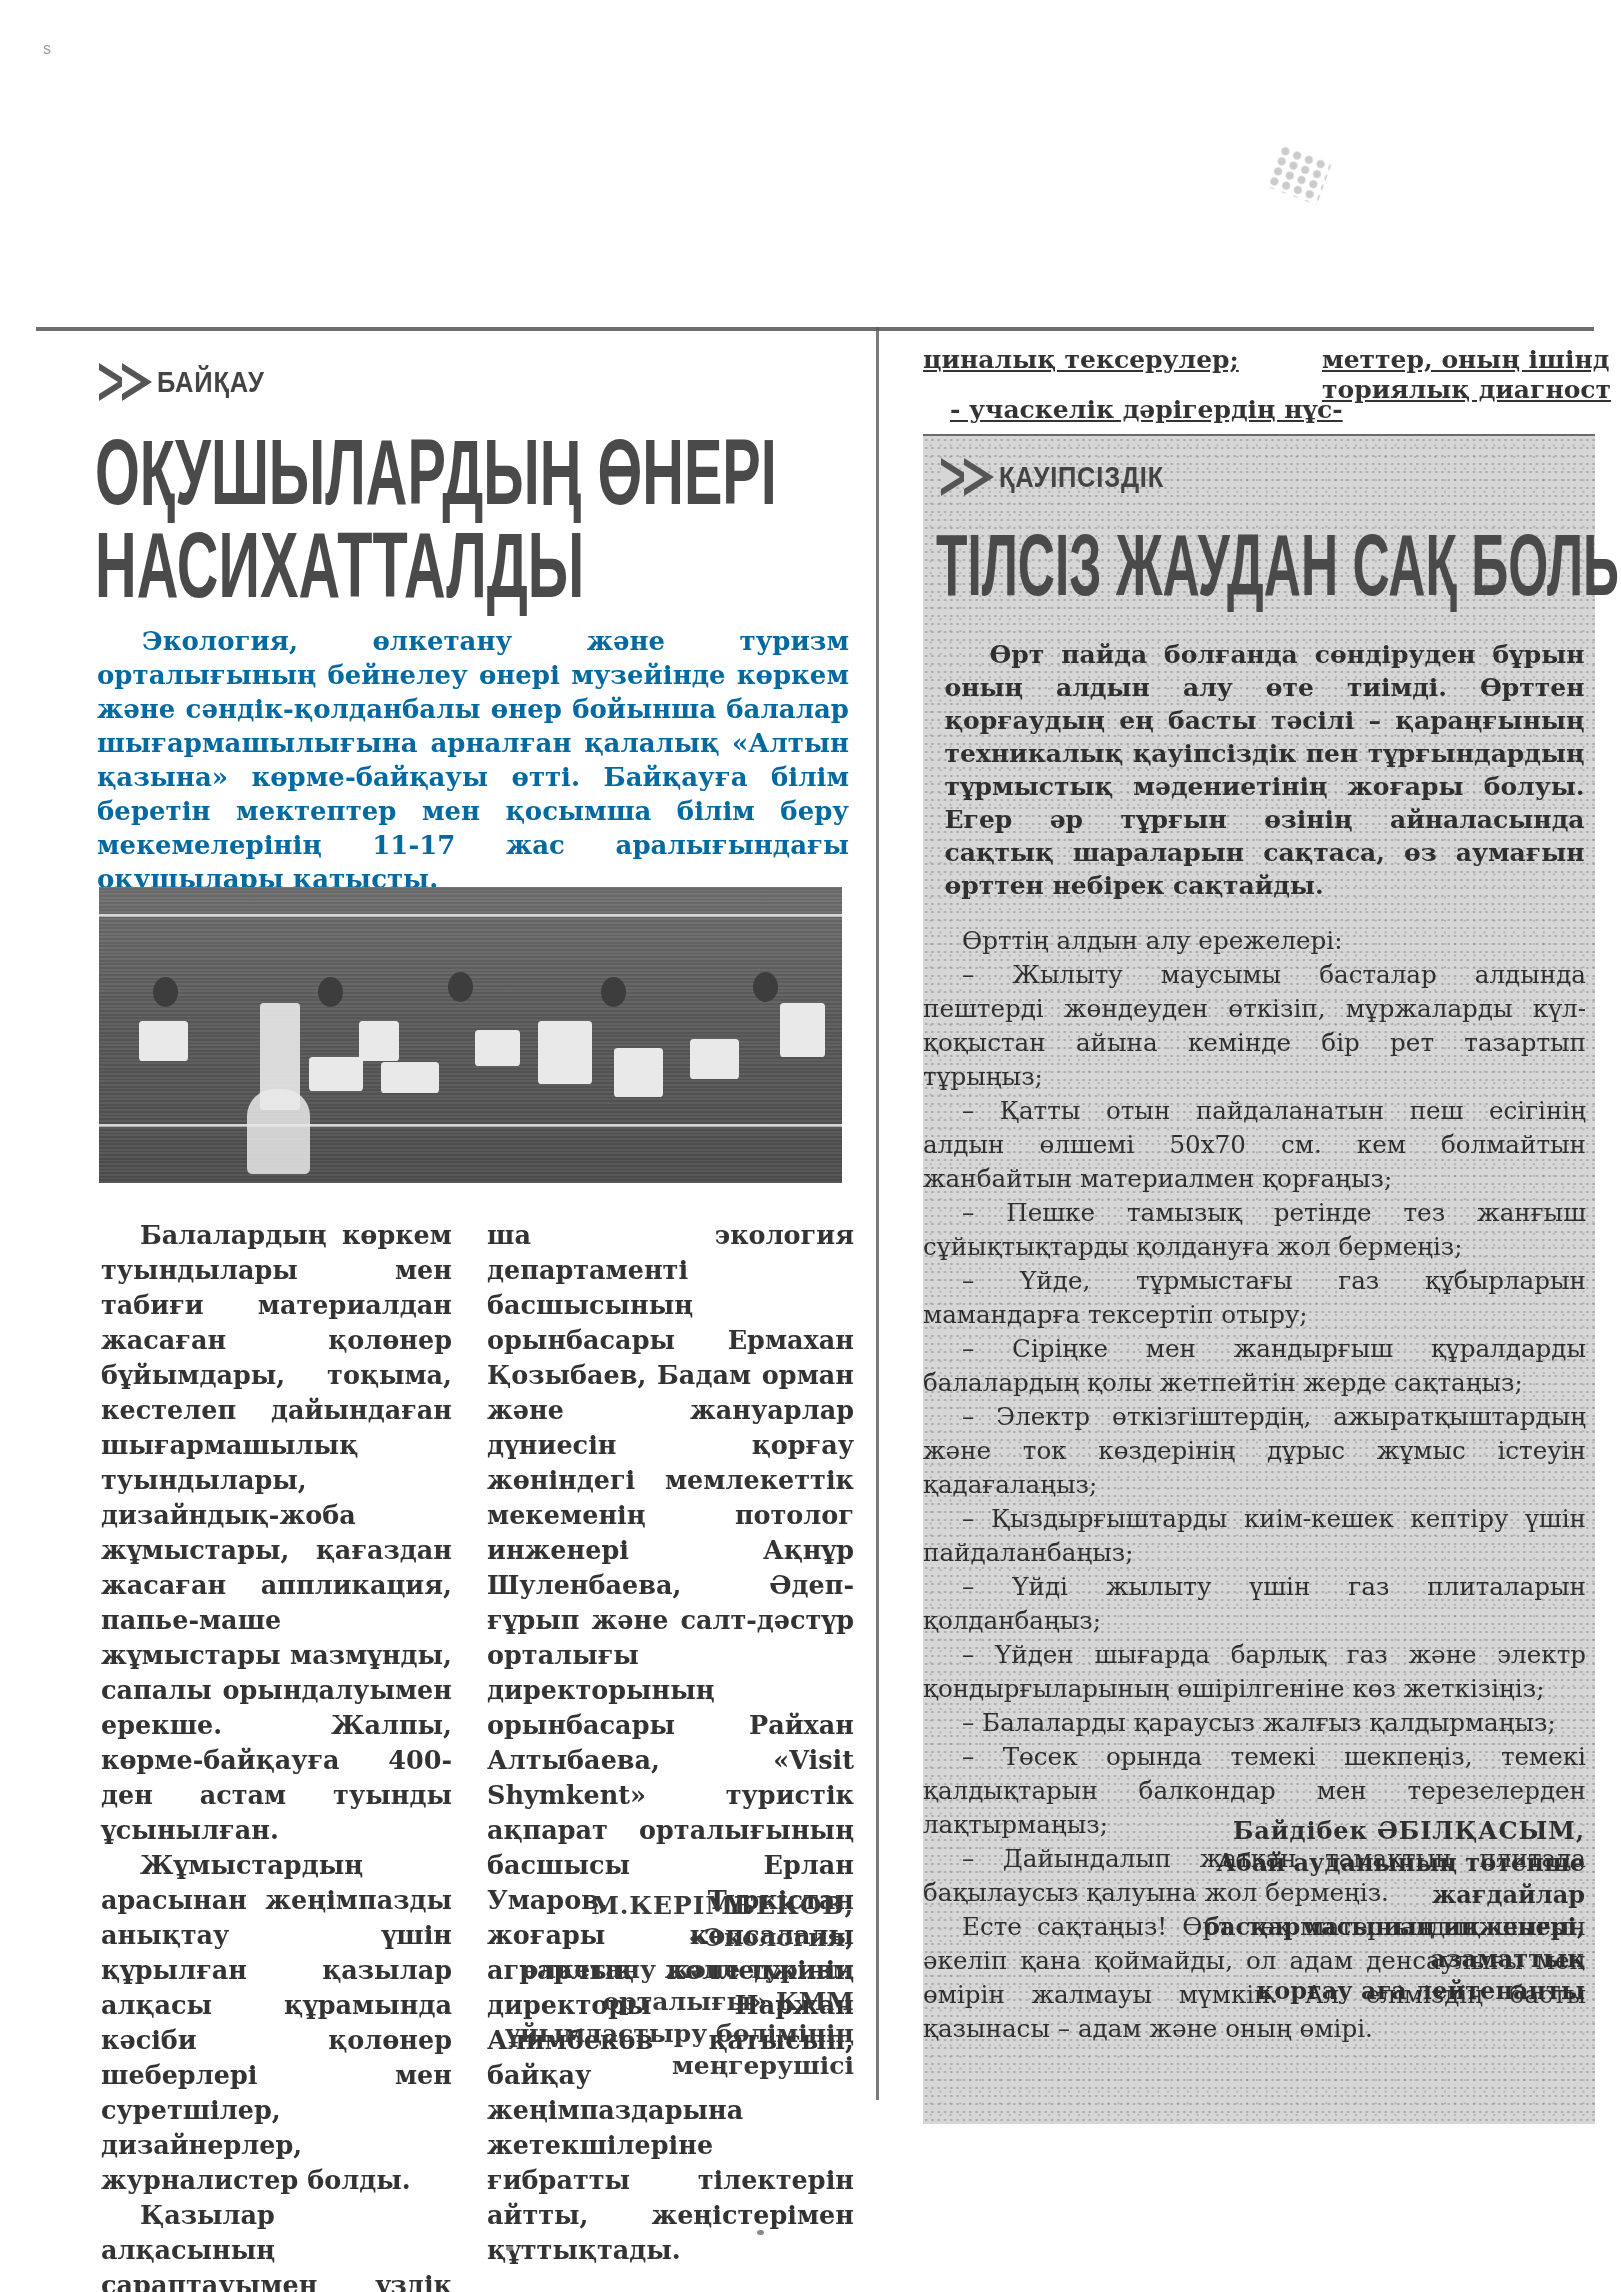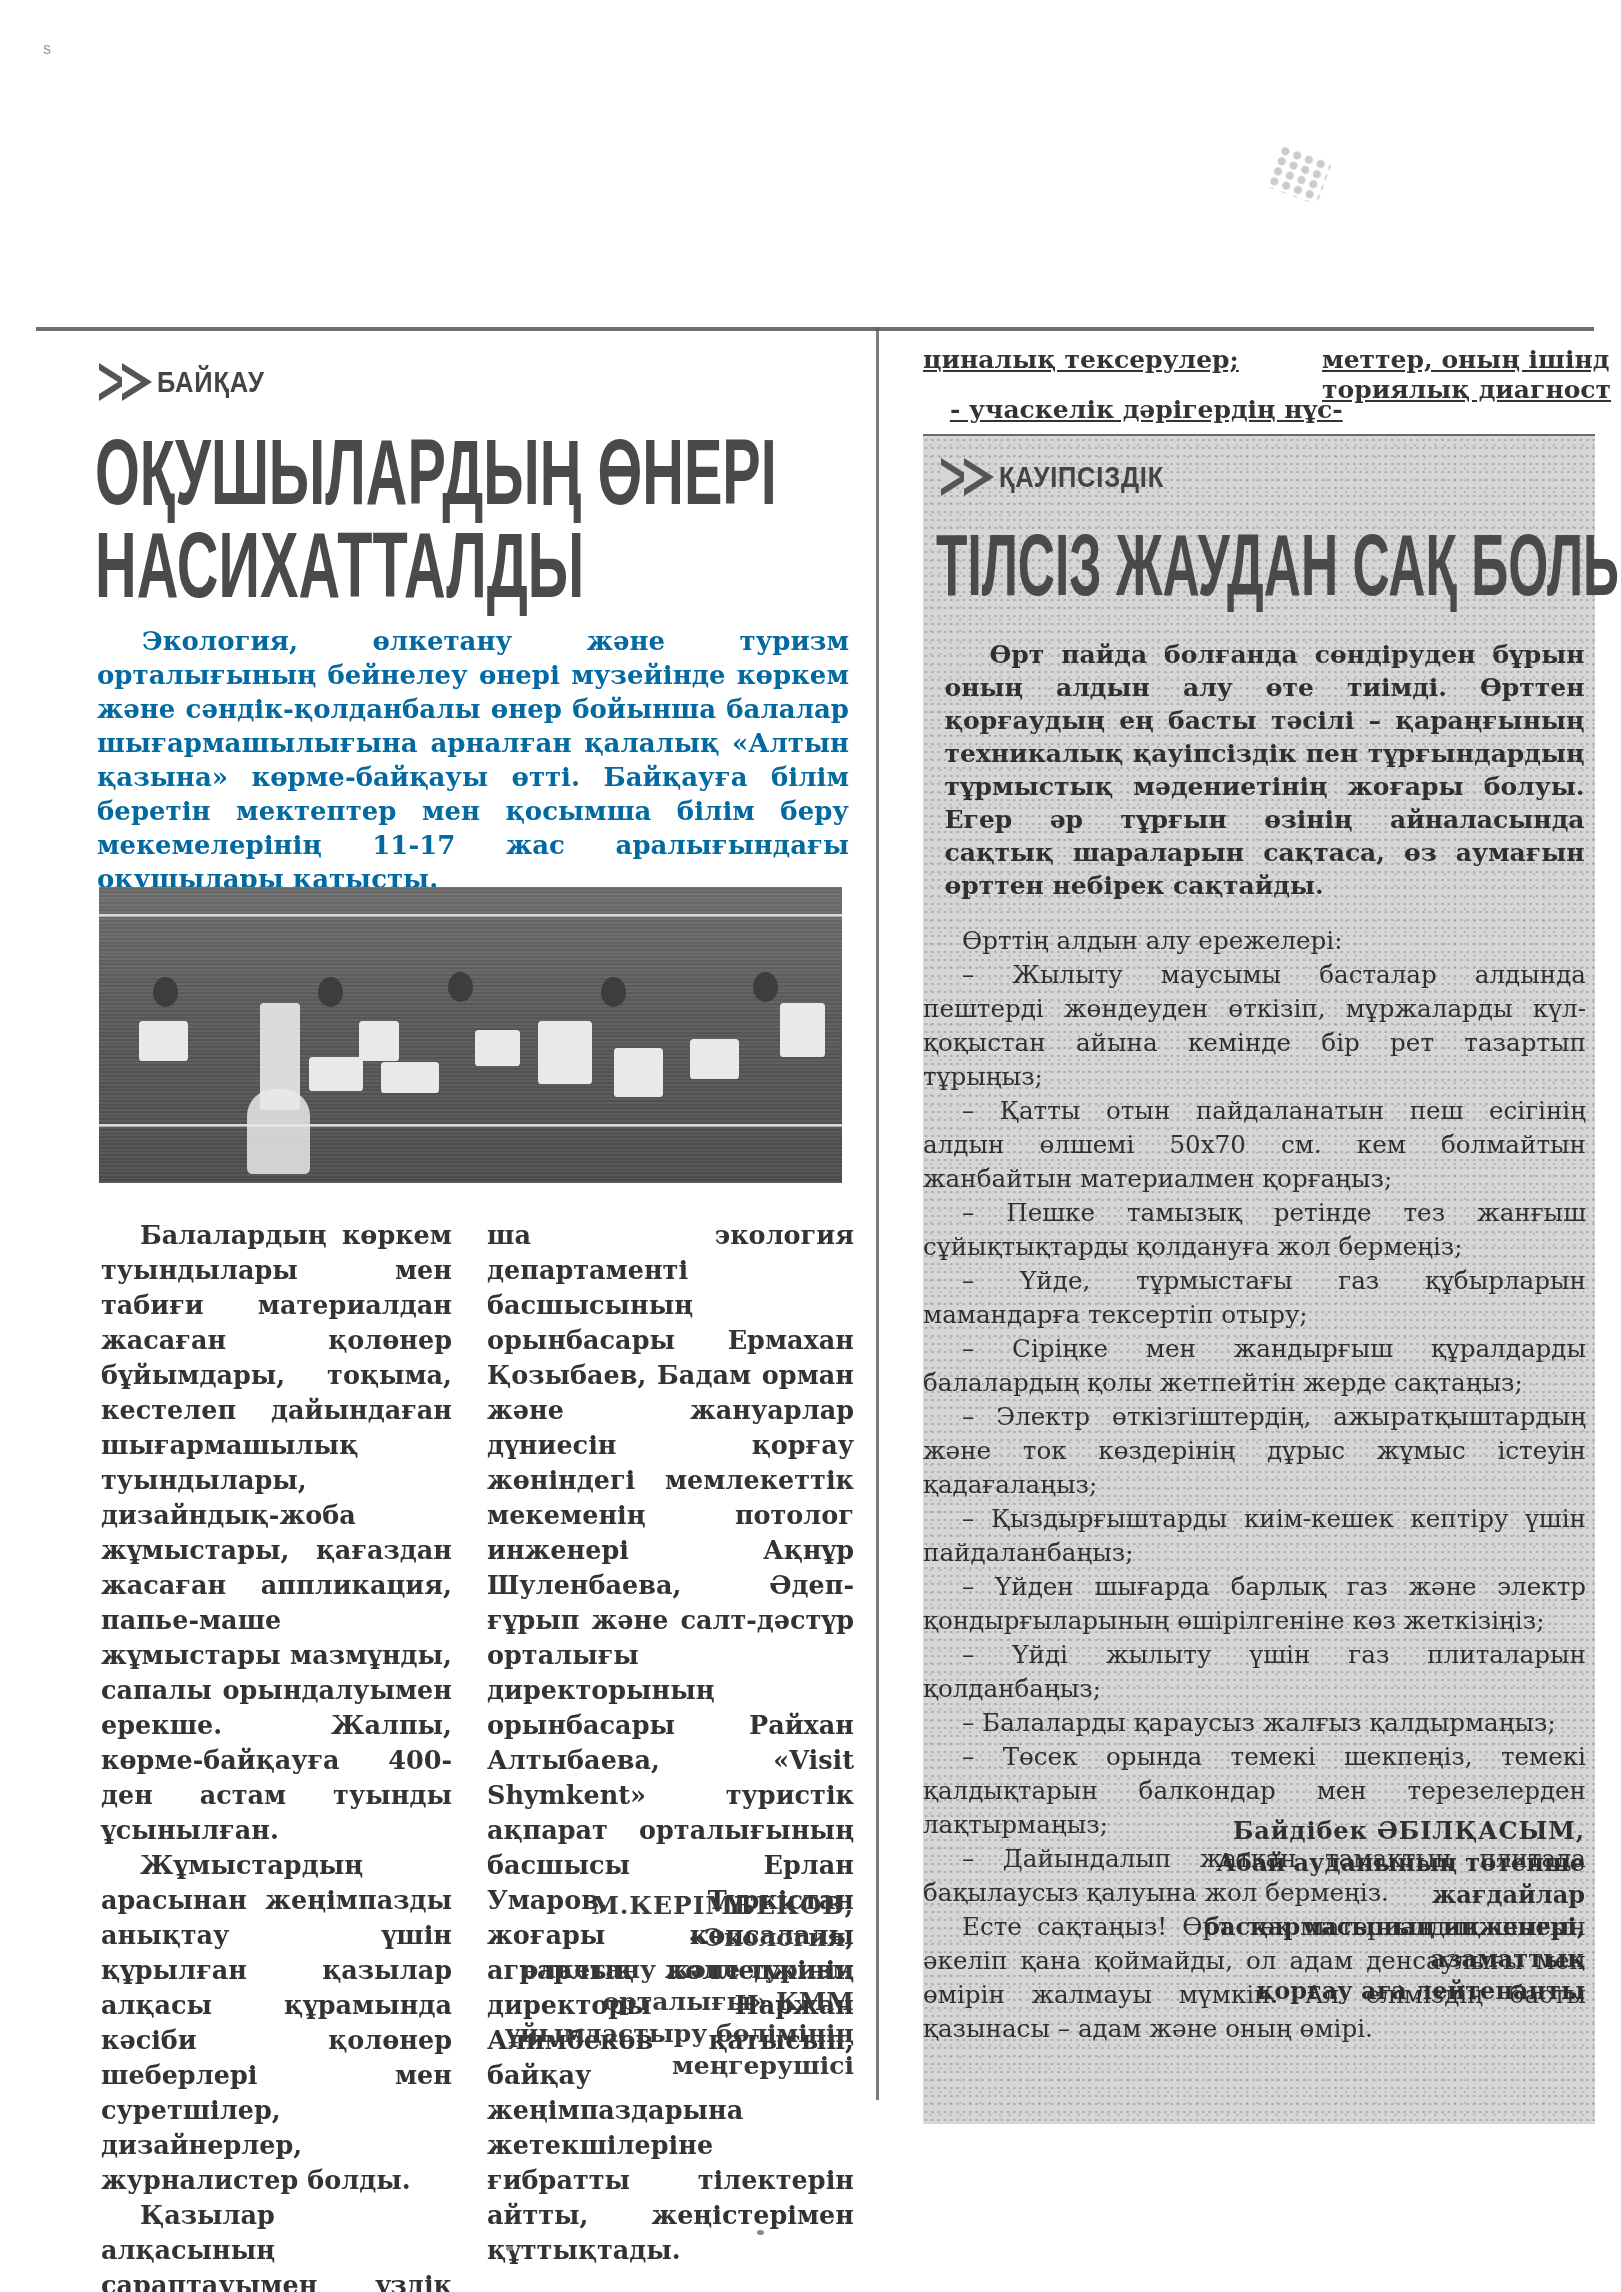--- a/index.html
+++ b/index.html
@@ -149,22 +149,22 @@
 
       <div class="rules">
         <p>Өрттің алдын алу ережелері:</p>
         <p>– Жылыту маусымы басталар алдында пештерді жөндеуден өткізіп, мұржаларды күл-қоқыстан айына кемінде бір рет тазартып тұрыңыз;</p>
         <p>– Қатты отын пайдаланатын пеш есігінің алдын өлшемі 50х70 см. кем болмайтын жанбайтын материалмен қорғаңыз;</p>
         <p>– Пешке тамызық ретінде тез жанғыш сұйықтықтарды қолдануға жол бермеңіз;</p>
         <p>– Үйде, тұрмыстағы газ құбырларын мамандарға тексертіп отыру;</p>
         <p>– Сіріңке мен жандырғыш құралдарды балалардың қолы жетпейтін жерде сақтаңыз;</p>
         <p>– Электр өткізгіштердің, ажыратқыштардың және ток көздерінің дұрыс жұмыс істеуін қадағалаңыз;</p>
         <p>– Қыздырғыштарды киім-кешек кептіру үшін пайдаланбаңыз;</p>
+        <p>– Үйді жылыту үшін газ плиталарын қолданбаңыз;</p>
         <p>– Үйден шығарда барлық газ және электр қондырғыларының өшірілгеніне көз жеткізіңіз;</p>
-        <p>– Үйді жылыту үшін газ плиталарын қолданбаңыз;</p>
         <p>– Балаларды қараусыз жалғыз қалдырмаңыз;</p>
         <p>– Төсек орында темекі шекпеңіз, темекі қалдықтарын балкондар мен терезелерден лақтырмаңыз;</p>
         <p>– Дайындалып жатқан тамақтың плитада бақылаусыз қалуына жол бермеңіз.</p>
         <p>Есте сақтаңыз! Өрт тек материалдық шығын әкеліп қана қоймайды, ол адам денсаулығы мен өмірін жалмауы мүмкін. Ал еліміздің басты қазынасы – адам және оның өмірі.</p>
       </div>
 
       <div class="signature">
         <div class="name">Байдібек ӘБІЛҚАСЫМ,</div>
         <div>Абай ауданының төтенше жағдайлар</div>
         <div>басқармасының инженері, азаматтық</div>

